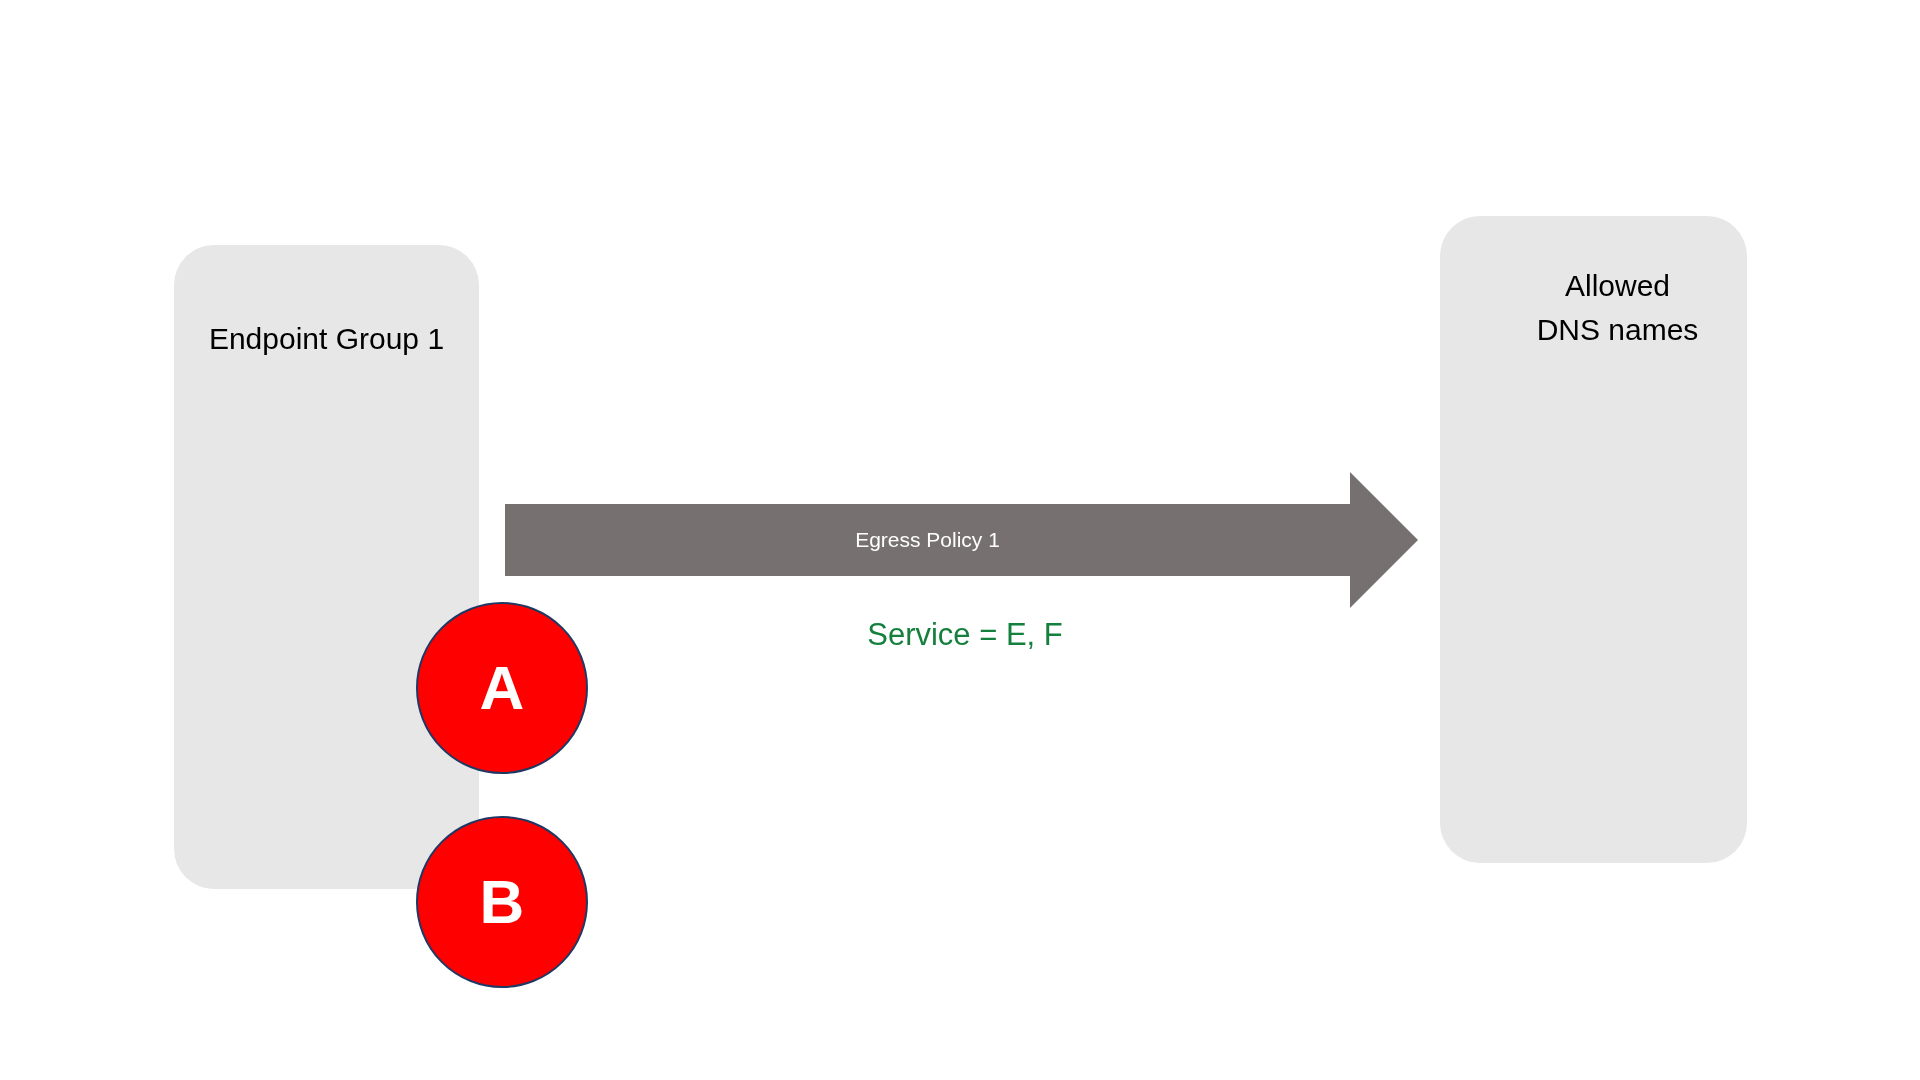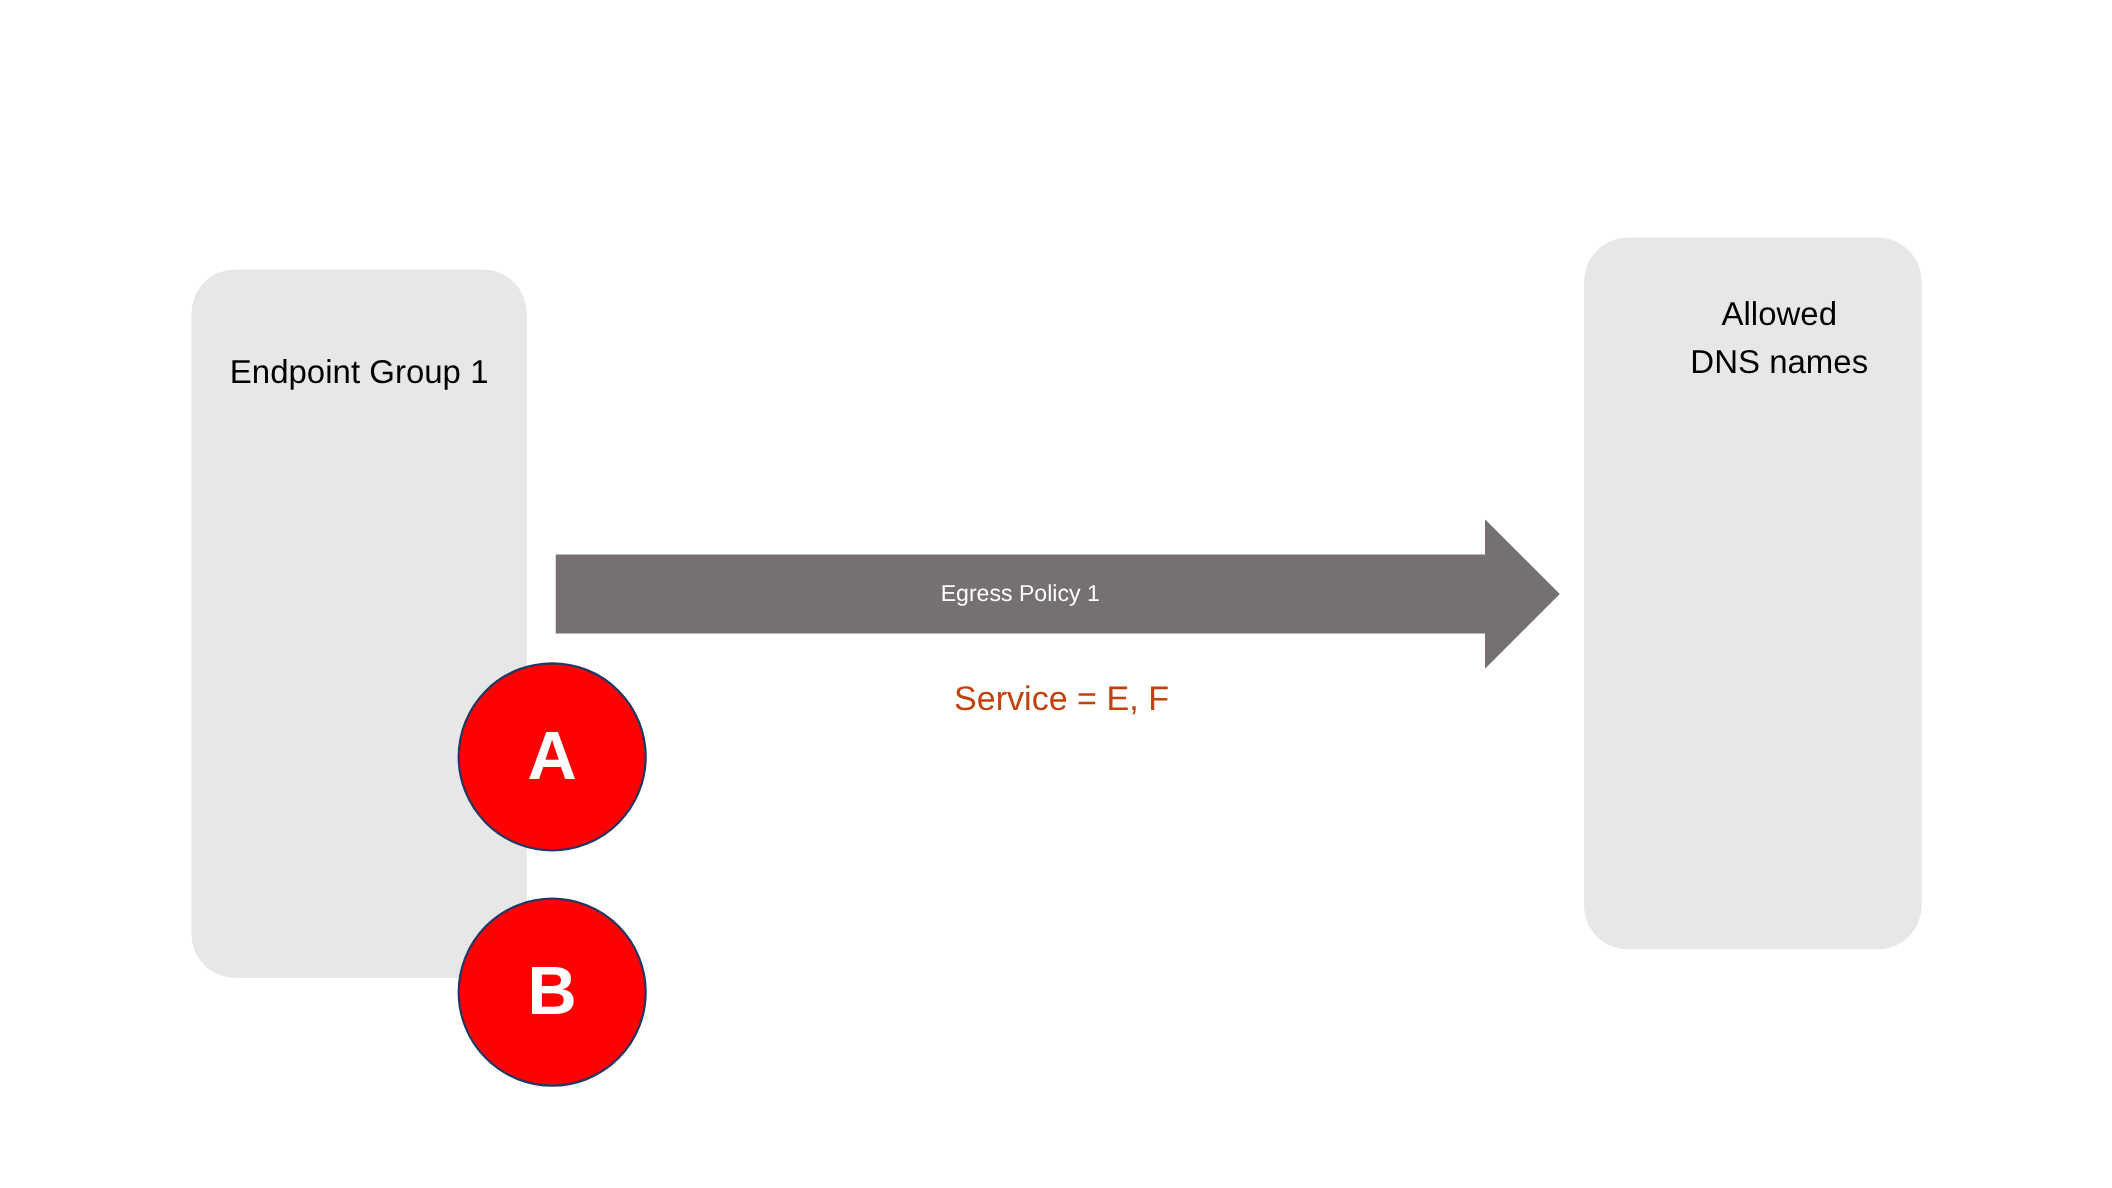--- a/index.html
+++ b/index.html
@@ -86,21 +86,21 @@
     line-height: 38px;
     pointer-events: none;
   }
 
   #service-label {
     position: absolute;
     left: 505px;
     top: 615px;
     width: 920px;
     text-align: center;
-    color: #c2410c;
+    color: #15803d;
     font-size: 31px;
     line-height: 40px;
   }
 </style>
 </head>
 <body>
 
 <div id="canvas">
 
   <div id="left-panel" class="group-panel">

